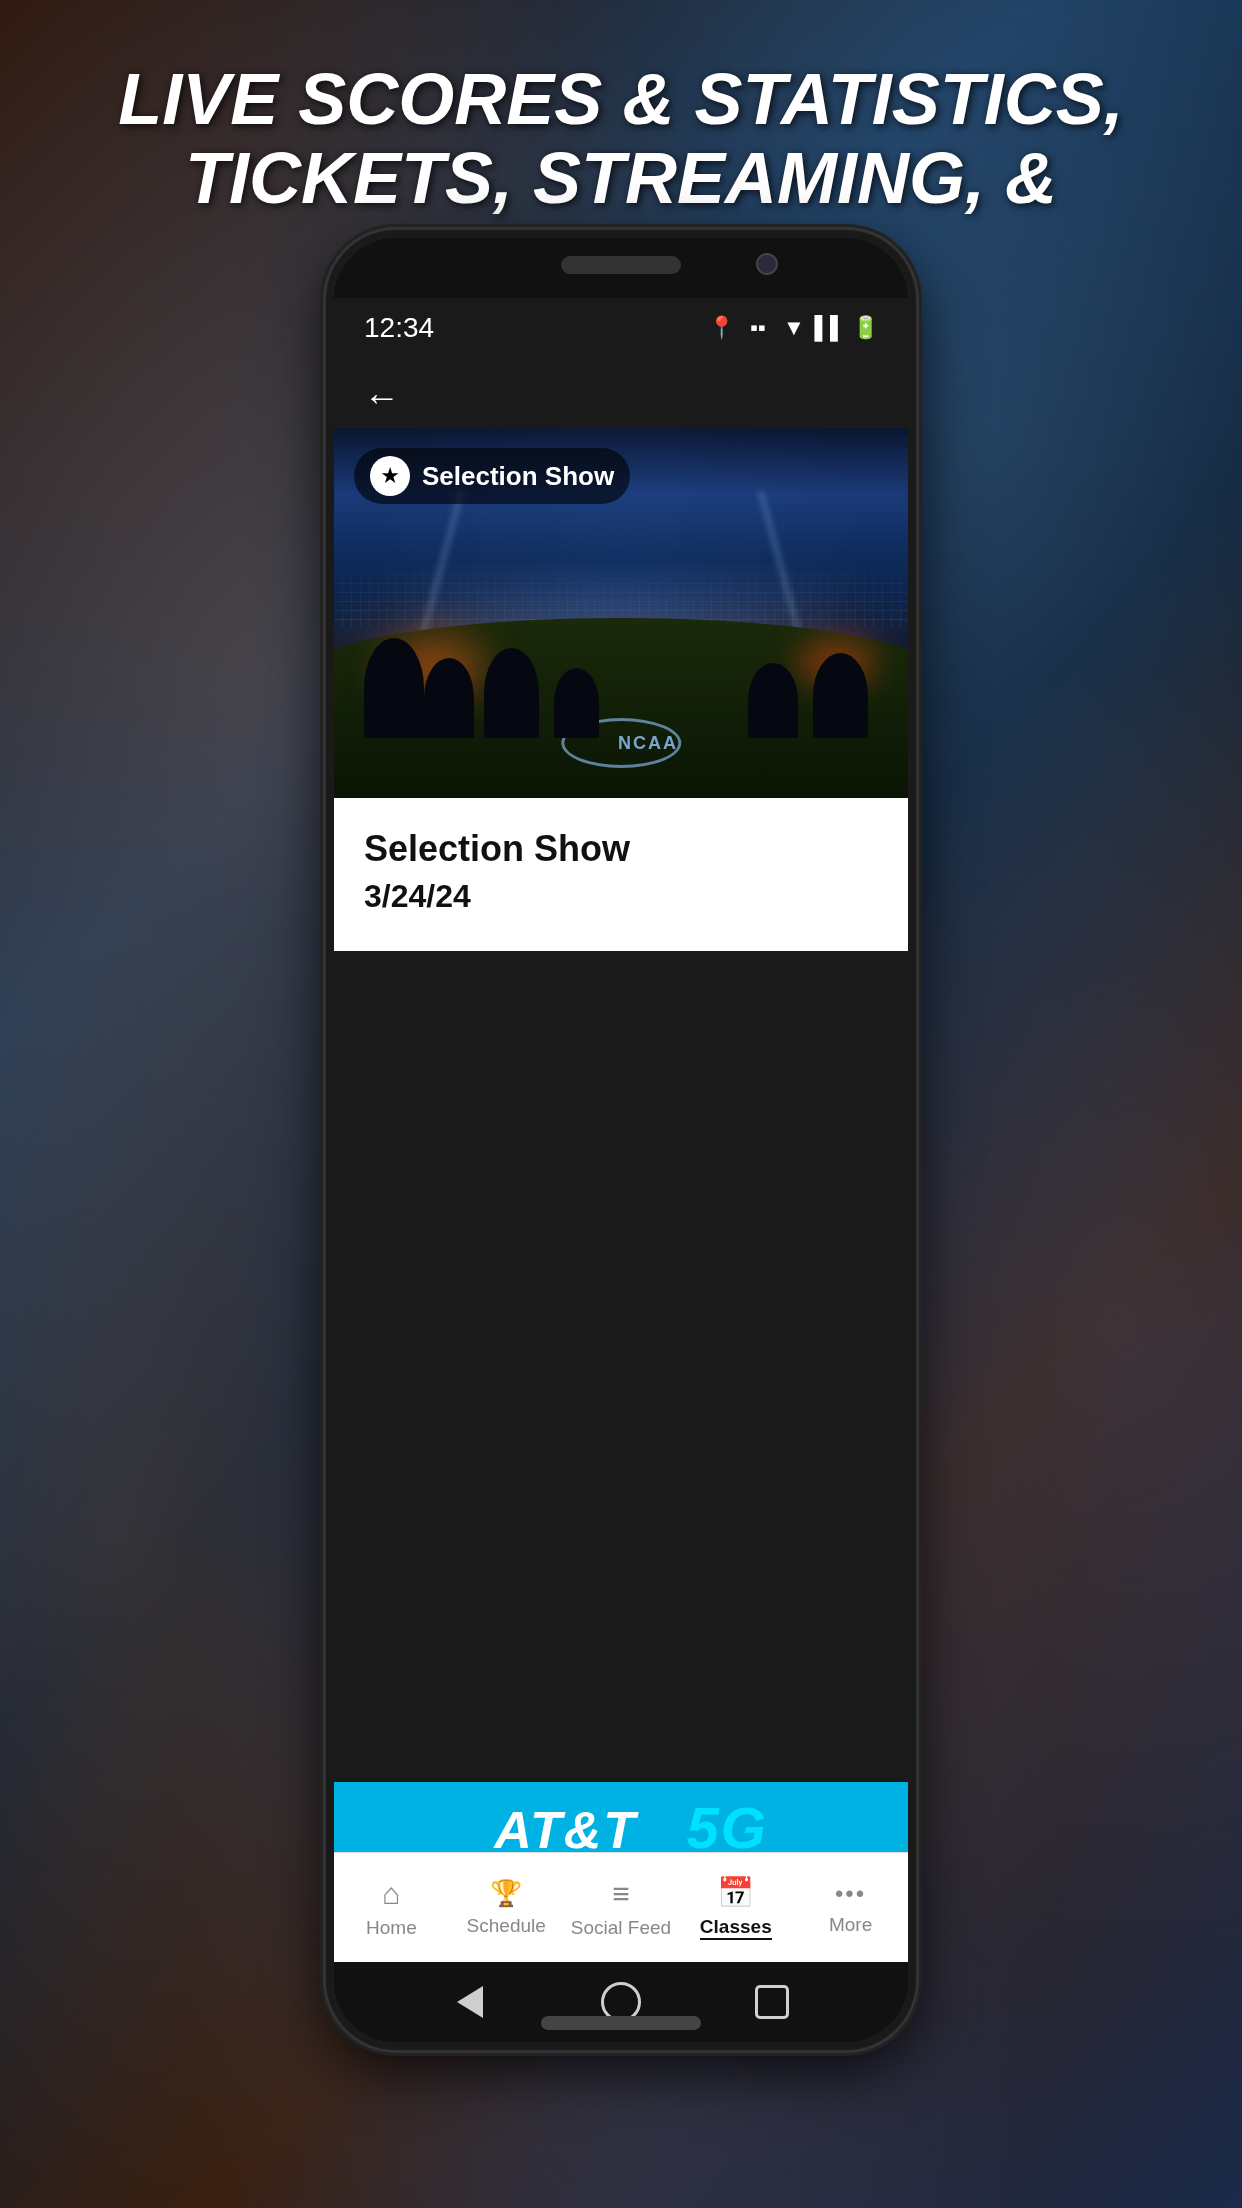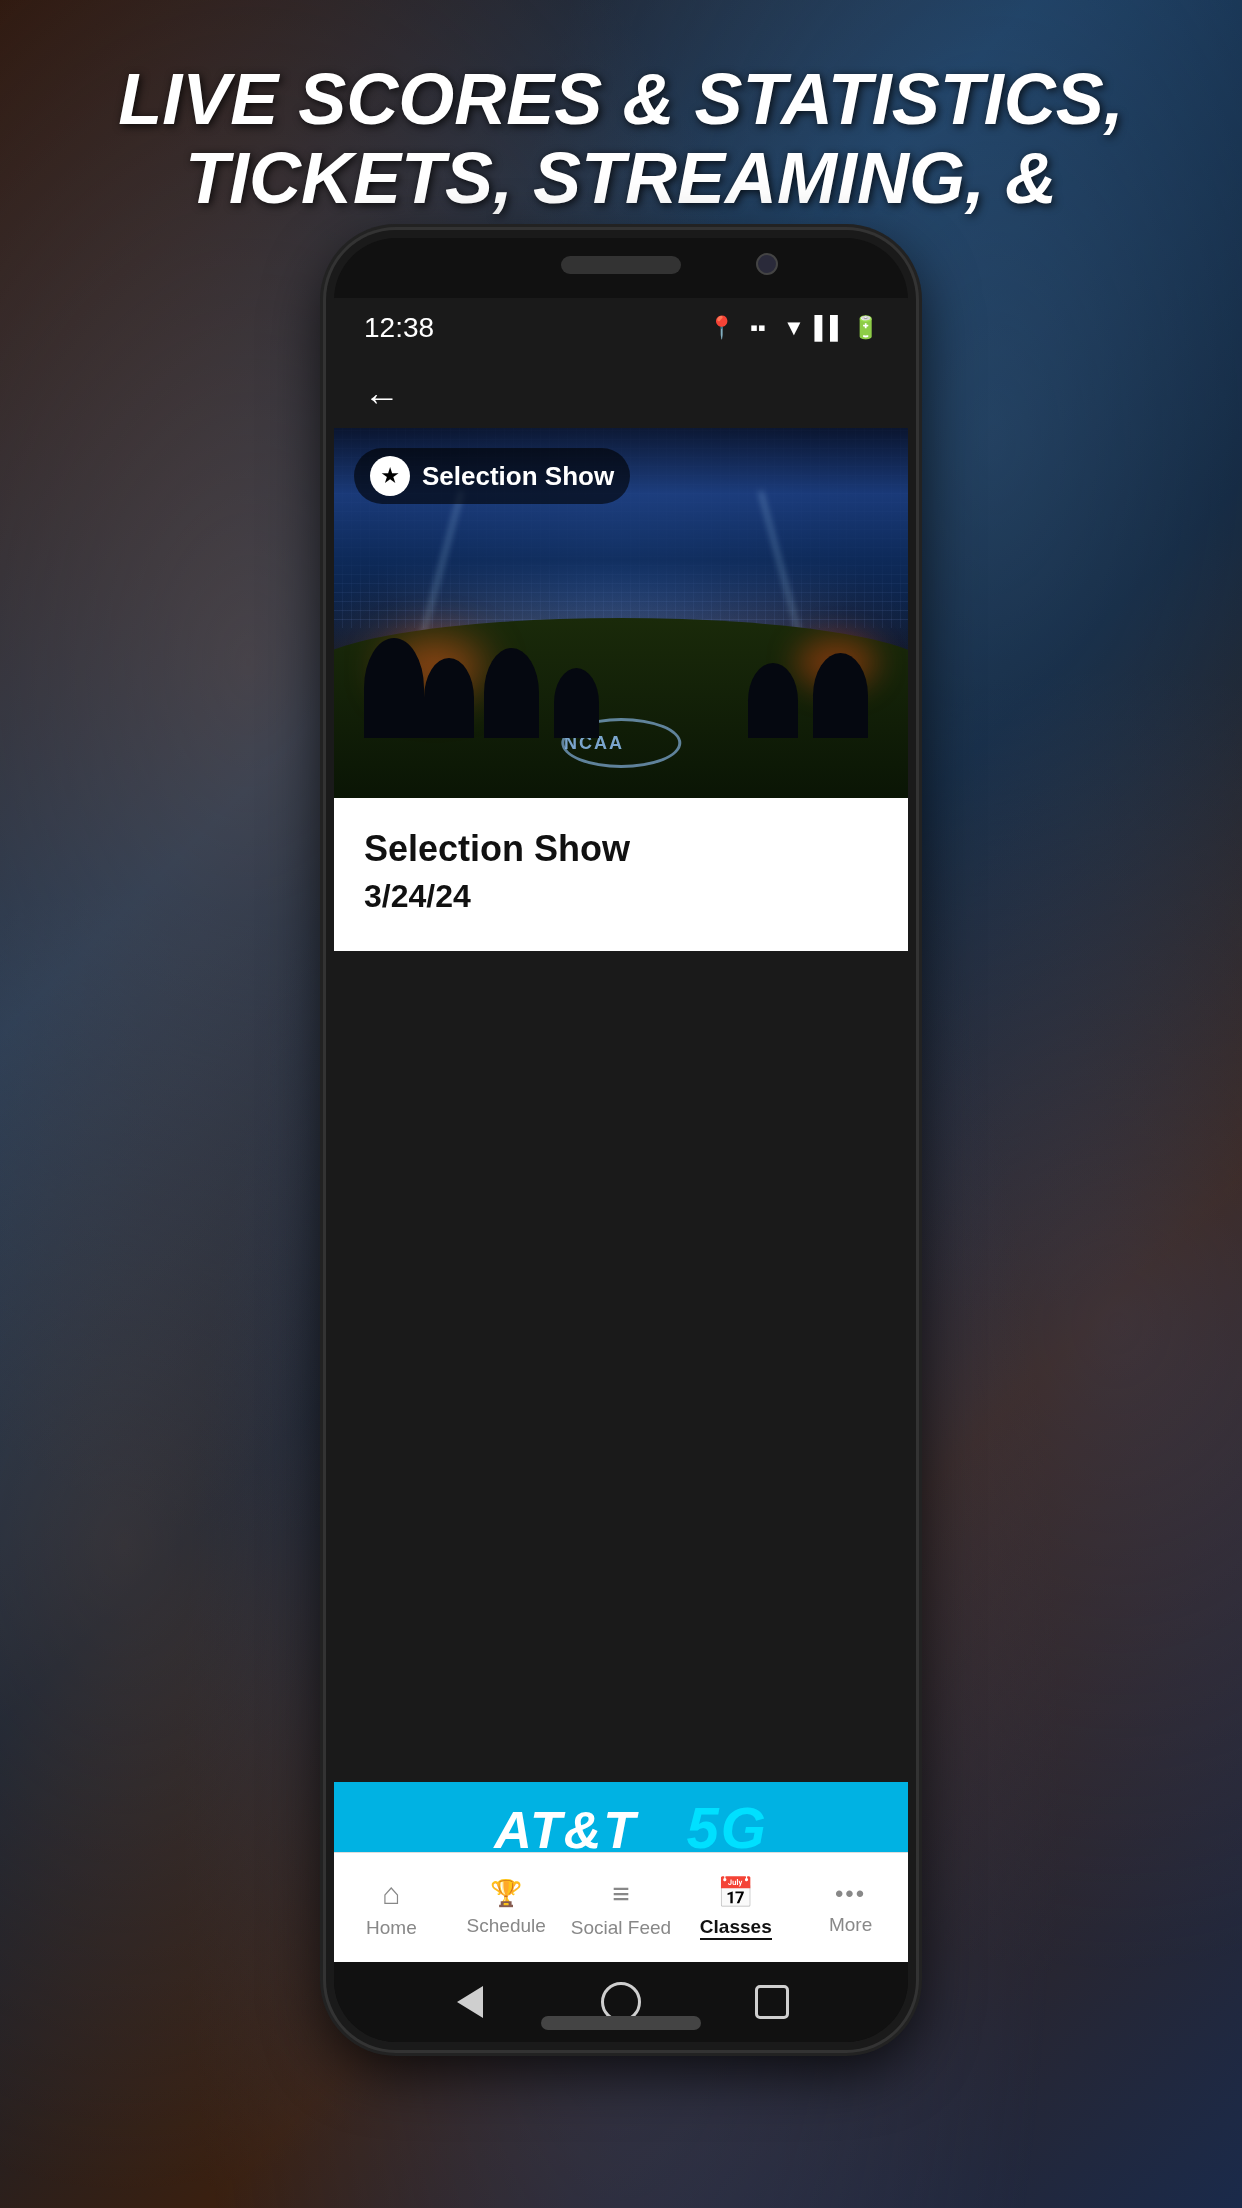--- a/index.html
+++ b/index.html
@@ -214,21 +214,21 @@
       position: absolute;
       bottom: 30px;
       left: 50%;
       transform: translateX(-50%);
       width: 120px;
       height: 50px;
       border: 3px solid rgba(150,200,255,0.6);
       border-radius: 50%;
       display: flex;
       align-items: center;
-      justify-content: flex-start;
+      justify-content: flex-end;
       color: rgba(150,200,255,0.8);
       font-size: 18px;
       font-weight: bold;
       letter-spacing: 2px;
     }
 
     
     .event-badge {
       position: absolute;
       top: 20px;
@@ -416,21 +416,21 @@
 
 <div class="phone-frame">
   <div class="phone-inner">
 
     <div class="phone-top-bar"></div>
     <div class="phone-camera"></div>
 
     <div class="phone-screen">
 
       <div class="status-bar">
-        <span class="status-time">12:38</span>
+        <span class="status-time">12:34</span>
         <div class="status-icons">
           <span class="status-icon">📍</span>
           <span class="status-icon">▪▪</span>
           <span class="status-icon">▼</span>
           <span class="status-icon">▌▌</span>
           <span class="status-icon">🔋</span>
         </div>
       </div>
 
       <div class="nav-bar">

